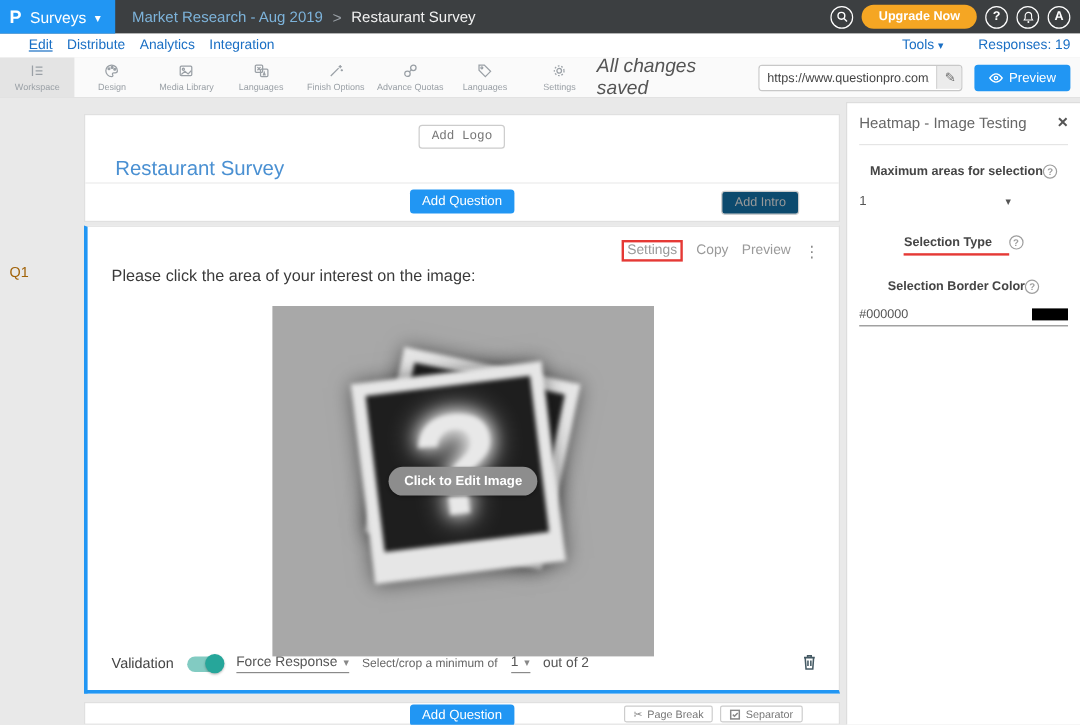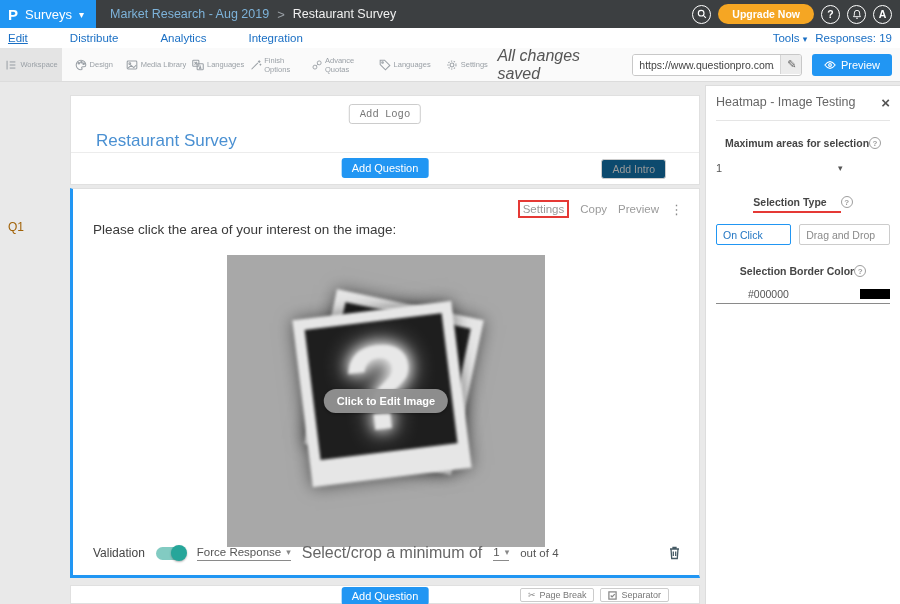--- a/index.html
+++ b/index.html
@@ -14,30 +14,30 @@
   .crumbs { margin-left:14px; font-size:12.5px; display:flex; align-items:center; gap:8px; }
   .crumb-parent { color:#7db3da; cursor:pointer; }
   .crumb-sep { color:#9aa0a6; font-size:13px; }
   .crumb-current { color:#f1f1f1; }
   .top-right { margin-left:auto; display:flex; align-items:center; gap:7px; margin-right:8px; }
   .circle-btn { width:19px; height:19px; border:1.5px solid #fff; border-radius:50%; display:flex; align-items:center; justify-content:center; font-size:10.5px; font-weight:bold; cursor:pointer; }
   .upgrade-btn { background:#f5a623; color:#fff; border:none; border-radius:11px; padding:4px 14px; font-size:10.5px; font-weight:bold; font-family:inherit; cursor:pointer; }
 
   
   .navbar { height:20px; background:#fff; display:flex; align-items:center; font-size:11.5px; color:#1a6fc4; }
-  .nav-items { display:flex; gap:42px; margin-left:8px; }
+  .nav-items { display:flex; gap:12px; margin-left:24px; }
   .nav-item { cursor:pointer; }
   .nav-item.active { text-decoration:underline; }
-  .nav-right { margin-left:auto; display:flex; gap:8px; margin-right:8px; align-items:flex-end; }
+  .nav-right { margin-left:auto; display:flex; gap:29px; margin-right:8px; align-items:flex-end; }
   .nav-right .tools { cursor:pointer; }
   .nav-right .caret { font-size:9px; }
 
   
   .toolbar { height:34px; background:#fafafa; border-bottom:1px solid #dcdcdc; display:flex; align-items:stretch; }
-  .tool { width:64px; display:flex; flex-direction:row; align-items:center; justify-content:center; gap:2px; color:#9aa0a6; font-size:7.5px; cursor:pointer; }
+  .tool { width:64px; display:flex; flex-direction:column; align-items:center; justify-content:center; gap:2px; color:#9aa0a6; font-size:7.5px; cursor:pointer; }
   .tool.active { background:#e4e4e4; }
   .tool svg { width:14px; height:14px; stroke:#9aa0a6; fill:none; stroke-width:1.2; }
   .toolbar-right { margin-left:auto; display:flex; align-items:center; gap:10px; padding-right:8px; }
   .saved { font-style:italic; font-size:16px; color:#555; }
   .url-box { display:flex; align-items:center; border:1px solid #c8c8c8; border-radius:3px; overflow:hidden; background:#fff; }
   .url-box input { border:none; outline:none; font-size:10.5px; color:#444; padding:4px 6px; width:152px; font-family:inherit; }
   .url-box .pencil { background:#ececec; border-left:1px solid #d5d5d5; padding:3px 6px; font-size:11px; color:#666; cursor:pointer; }
   .preview-btn { background:#2196f3; color:#fff; border:none; border-radius:3px; padding:5px 12px; font-size:11px; font-family:inherit; display:flex; align-items:center; gap:5px; cursor:pointer; }
   .preview-btn svg { width:12px; height:10px; stroke:#fff; fill:none; stroke-width:1.3; }
 
@@ -68,53 +68,53 @@
   .pol-front { width:160px; height:168px; left:75px; top:55px; transform:rotate(-7deg); display:flex; align-items:center; justify-content:center; }
   .pol-front .qmark { font-size:120px; color:#e8e8e8; font-weight:bold; text-shadow:0 0 14px #fff, 0 0 26px #fff; }
   .edit-pill { position:absolute; left:50%; top:50%; transform:translate(-50%,-50%); background:rgba(148,148,148,.95); color:#fff; border:none; border-radius:14px; padding:6px 13px; font-size:11px; font-weight:bold; font-family:inherit; box-shadow:0 1px 3px rgba(0,0,0,.35); cursor:pointer; }
 
   .q-validation { position:absolute; left:20px; right:18px; bottom:13px; display:flex; align-items:center; gap:11px; font-size:11.5px; color:#555; }
   .val-label { font-size:12px; color:#444; }
   .toggle { width:30px; height:13px; border-radius:7px; background:#82cbc2; position:relative; cursor:pointer; }
   .toggle .knob { position:absolute; right:-1px; top:-2px; width:16px; height:16px; border-radius:50%; background:#26a69a; box-shadow:0 1px 2px rgba(0,0,0,.3); }
   .u-select { display:flex; align-items:center; gap:5px; border-bottom:1px solid #8a8a8a; padding-bottom:2px; cursor:pointer; color:#555; }
   .u-select .caret { font-size:9px; color:#888; }
-  .val-mid { font-size:16px; color:#666; }
+  .val-mid { font-size:10px; color:#666; }
   .val-out { font-size:11.5px; }
   .trash { margin-left:auto; cursor:pointer; }
   .trash svg { width:13px; height:15px; stroke:#455a64; fill:none; stroke-width:1.3; }
 
   .footer-strip { margin-top:7px; height:19px; background:#fff; border:1px solid #e0e0e0; position:relative; }
   .footer-strip .btn-blue { position:absolute; left:50%; top:1px; transform:translateX(-50%); padding:3px 10px; }
   .footer-right { position:absolute; right:30px; top:2px; display:flex; gap:6px; }
   .mini-btn { display:flex; align-items:center; gap:4px; background:#fff; border:1px solid #ccc; border-radius:2px; padding:1px 7px; font-size:9px; color:#777; font-family:inherit; cursor:pointer; }
   .mini-btn svg { width:9px; height:9px; stroke:#888; fill:none; stroke-width:1.4; }
   .mini-btn .glyph { font-size:9px; color:#888; }
 
   
   .panel { position:absolute; right:0; top:3px; width:195px; height:519px; background:#fff; border-left:1px solid #ddd; border-top:1px solid #ddd; padding:0 10px; }
-  .panel-head { display:flex; justify-content:space-between; margin-top:9px; }
+  .panel-head { display:flex; justify-content:space-between; align-items:center; margin-top:9px; }
   .panel-title { font-size:12.5px; color:#666; }
   .panel-close { font-size:15px; font-weight:bold; color:#555; cursor:pointer; line-height:1; }
   .panel-divider { border-top:1px solid #e5e5e5; margin-top:10px; }
   .p-row { display:flex; justify-content:center; align-items:flex-start; }
   .p-label { font-size:10.5px; font-weight:bold; color:#454545; }
   .help-dot { width:12px; height:12px; border:1px solid #9e9e9e; border-radius:50%; font-size:8px; color:#9e9e9e; display:flex; align-items:center; justify-content:center; font-weight:bold; cursor:pointer; flex:none; }
   .row-max { margin-top:16px; }
   .dd-row { margin-top:13px; position:relative; font-size:11px; color:#555; cursor:pointer; }
   .dd-row .caret { position:absolute; left:122px; top:1px; font-size:9px; color:#555; }
   .row-type { margin-top:22px; }
   .red-underline { border-bottom:2px solid #e53935; padding-bottom:3px; padding-right:14px; }
   .type-btns { margin-top:11px; display:flex; gap:8px; }
   .type-btn { height:21px; border-radius:2px; font-size:10.5px; font-family:inherit; background:#fff; display:flex; align-items:center; padding:0 6px; cursor:pointer; }
   .type-btn.sel { width:77px; border:1px solid #2196f3; color:#2276c3; }
   .type-btn.unsel { width:93px; border:1px solid #ccc; color:#8a8a8a; }
   .row-color { margin-top:20px; }
   .color-row { margin-top:11px; display:flex; justify-content:space-between; align-items:center; border-bottom:1px solid #8a8a8a; padding-bottom:3px; cursor:pointer; }
-  .color-val { font-size:10.5px; color:#555;margin-left:32px; }
+  .color-val { font-size:10.5px; color:#555; }
   .swatch { width:30px; height:10px; background:#000; }
 </style>
 </head>
 <body>
 
 <div class="topbar">
   <div class="brand">
     <span class="logo">P</span>
     <span class="name">Surveys</span>
     <span class="caret">▾</span>
@@ -281,21 +281,21 @@
           </span>
         <span class="u-select">
           <span>Force Response</span>
           <span class="caret">▾</span>
         </span>
         <span class="val-mid">Select/crop a minimum of</span>
         <span class="u-select">
           <span>1</span>
           <span class="caret">▾</span>
         </span>
-        <span class="val-out">out of 4</span>
+        <span class="val-out">out of 2</span>
         <span class="trash">
           <svg viewBox="0 0 13 15">
               <path d="M2 4 h9 M5 4 v-1.5 h3 v1.5 M3 4 l.7 9.5 h5.6 l.7 -9.5 M5.3 6.5 v4.5 M7.7 6.5 v4.5"></path>
             </svg>
         </span>
       </div>
     </div>
 
     <div class="footer-strip">
       <button class="btn-blue">Add Question</button>
@@ -328,24 +328,20 @@
     </div>
     <div class="dd-row">
       <span>1</span>
       <span class="caret">▾</span>
     </div>
 
     <div class="p-row row-type">
       <span class="p-label red-underline">Selection Type</span>
       <span class="help-dot">?</span>
     </div>
-    <div class="type-btns">
-      <button class="type-btn sel">On Click</button>
-      <button class="type-btn unsel">Drag and Drop</button>
-    </div>
 
     <div class="p-row row-color">
       <span class="p-label">Selection Border Color</span>
       <span class="help-dot">?</span>
     </div>
     <div class="color-row">
       <span class="color-val">#000000</span>
       <span class="swatch"></span>
     </div>
   </div>

